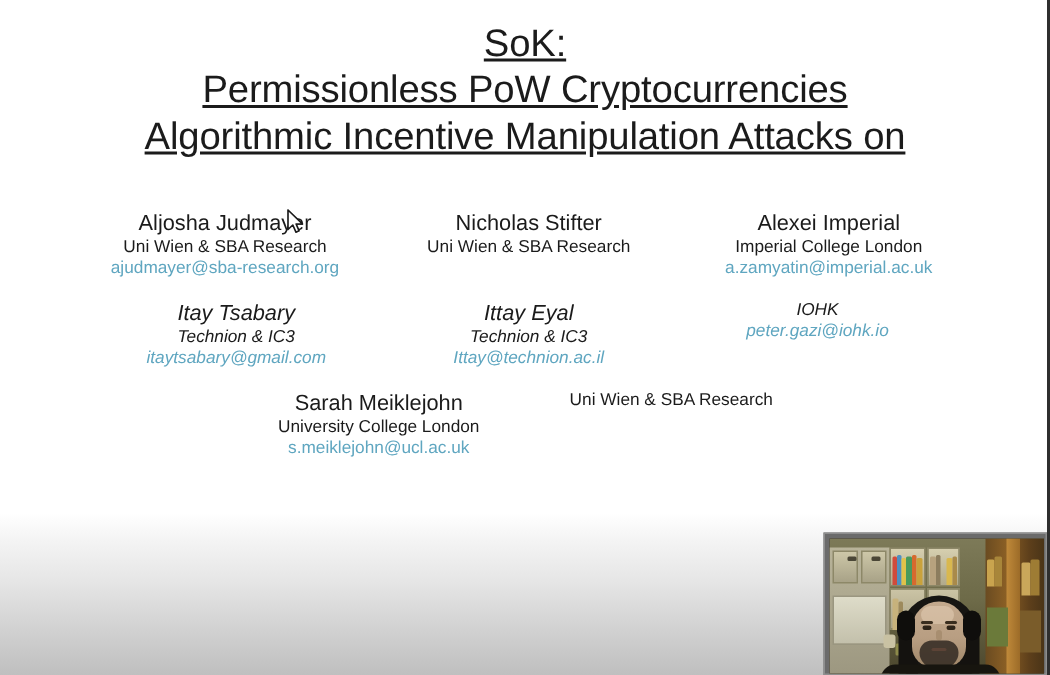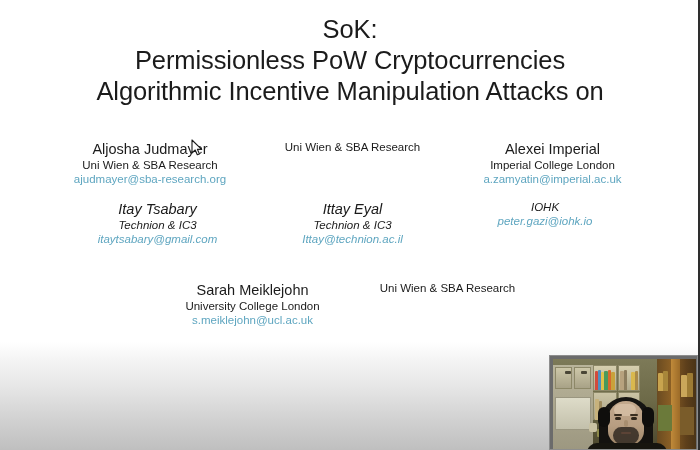--- a/index.html
+++ b/index.html
@@ -39,20 +39,21 @@
   }
 
   
   #title-block {
     position: absolute;
     left: 0;
     top: 14px;
     width: 700px;
     text-align: center;
     color: #1b1b1b;
+    text-decoration: underline;
   }
   .title-line {
     font-size: 25.5px;
     line-height: 31px;
     font-weight: 400;
     letter-spacing: -0.1px;
     white-space: nowrap;
   }
 
   
@@ -95,21 +96,21 @@
   
   .row1 .author { width: 205px; }
   .row1 .author:nth-child(1) { width: 200px; }
   .row1 .author:nth-child(3) { width: 195px; }
 
   .row2 .author { width: 195px; font-style: italic; }
   .row2 .author:nth-child(1) { width: 195px; }
   .row2 .author:nth-child(3) { width: 190px; }
 
   .row3 { margin-left: 0; }
-  .row3 .author { width: 195px; margin-top: 21px; }
+  .row3 .author { width: 195px; }
 
   
   #webcam {
     position: absolute;
     left: 549px;
     top: 355px;
     width: 149px;
     height: 95px;
     background: #6b6b6b;
     border: 1px solid #8e8e8e;
@@ -239,20 +240,21 @@
 
     <div id="authors">
 
       <div class="author-row row1">
         <div class="author">
           <div class="a-name">Aljosha Judmayer</div>
           <div class="a-affil">Uni Wien &amp; SBA Research</div>
           <div class="a-email">ajudmayer@sba-research.org</div>
         </div>
         <div class="author">
+          <div class="a-name">Nicholas Stifter</div>
           <div class="a-affil">Uni Wien &amp; SBA Research</div>
         </div>
         <div class="author">
           <div class="a-name">Alexei Imperial</div>
           <div class="a-affil">Imperial College London</div>
           <div class="a-email">a.zamyatin@imperial.ac.uk</div>
         </div>
       </div>
 
       <div class="author-row row2">

